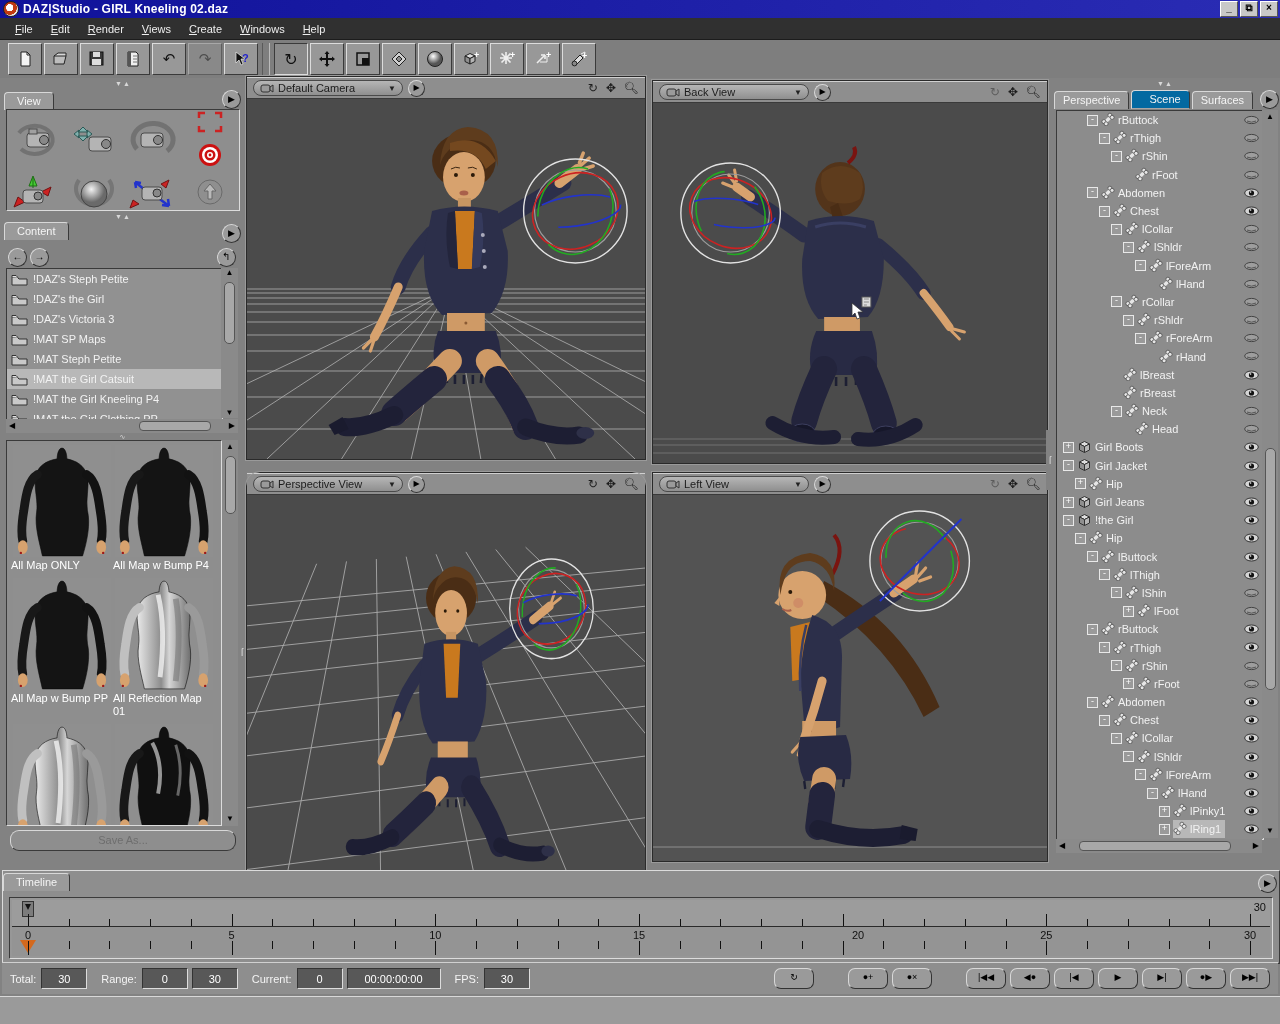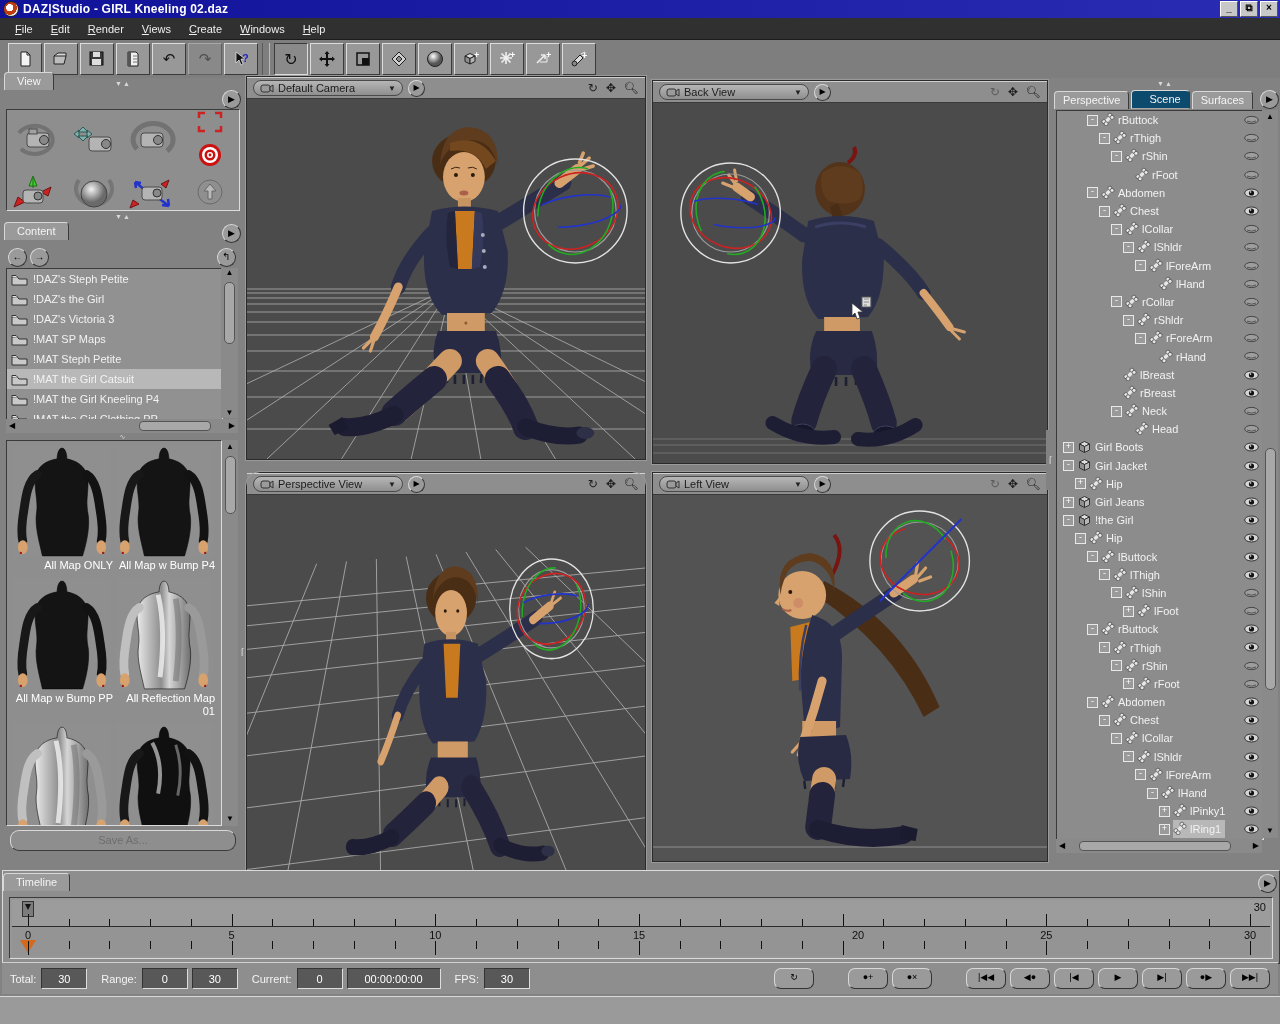--- a/index.html
+++ b/index.html
@@ -43,40 +43,40 @@
   .navbtn{width:17px;height:17px;border-radius:50%;background:#9a9a9a;color:#000;font-size:10px;line-height:15px;text-align:center;border-top:1px solid #d8d8d8;border-left:1px solid #d8d8d8;border-right:1px solid #333;border-bottom:1px solid #333;}
   #folderlist{position:absolute;left:6px;top:268px;width:215px;height:150px;background:#919191;overflow:hidden;}
   .folder-row{height:20px;display:flex;align-items:center;gap:5px;padding-left:4px;white-space:nowrap;}
   .folder-row.sel{background:#b8b8b8;}
   #folder-vscroll{position:absolute;left:221px;top:268px;width:17px;height:150px;background:#8a8a8a;display:flex;flex-direction:column;align-items:center;}
   #folder-hscroll{position:absolute;left:6px;top:419px;width:232px;height:14px;background:#8a8a8a;display:flex;align-items:center;}
   .scroll-thumb-v{width:9px;height:34px;background:#a8a8a8;border-radius:5px;border:1px solid #555;margin-top:22px;}
   .scroll-thumb-h{width:70px;height:8px;background:#a8a8a8;border-radius:4px;border:1px solid #555;margin-left:auto;margin-right:18px;}
   .scroll-arrow{color:#000;font-size:8px;line-height:10px;}
   #thumbs{position:absolute;left:6px;top:440px;width:216px;height:386px;background:#8e8e8e;overflow:hidden;padding:4px 0 0 4px;box-sizing:border-box;}
-  .thumb{display:inline-block;width:102px;vertical-align:top;text-align:right;margin-bottom:6px;}
+  .thumb{display:inline-block;width:102px;vertical-align:top;text-align:left;margin-bottom:6px;}
   .thumb .img{width:98px;height:112px;margin:0 auto;background:#888;}
   .thumb .lbl{color:#fff;line-height:13px;margin-top:2px;}
   #thumb-vscroll{position:absolute;left:222px;top:440px;width:16px;height:386px;background:#8a8a8a;display:flex;flex-direction:column;align-items:center;justify-content:space-between;padding:2px 0;box-sizing:border-box;}
   #saveas{position:absolute;left:10px;top:830px;width:224px;height:19px;border-radius:9px;background:#8e8e8e;color:#6e6e6e;text-align:center;line-height:18px;border-top:1px solid #d8d8d8;border-left:1px solid #d8d8d8;border-right:1px solid #3a3a3a;border-bottom:1px solid #3a3a3a;}
 
   
   .vp{position:absolute;background:#4b4b4b;border:1px solid #2a2a2a;outline:1px solid #9a9a9a;box-sizing:border-box;}
   .vp-head{height:22px;background:#8e8e8e;border-bottom:1px solid #3a3a3a;display:flex;align-items:center;padding:0 6px;gap:5px;box-sizing:border-box;border-top:1px solid #d0d0d0;}
   .cam-pill{height:16px;width:150px;border-radius:9px;background:linear-gradient(#b6b6b6,#8f8f8f);border:1px solid #4a4a4a;display:flex;align-items:center;color:#1c1c1c;padding:0 6px;gap:4px;box-sizing:border-box;}
   .cam-pill .dd{margin-left:auto;font-size:8px;color:#222;}
   .vp-menu{width:15px;height:15px;border-radius:50%;background:#9a9a9a;color:#000;font-size:8px;text-align:center;line-height:14px;border-top:1px solid #d8d8d8;border-left:1px solid #d8d8d8;border-right:1px solid #333;border-bottom:1px solid #333;}
   .vp-tools{margin-left:auto;display:flex;gap:8px;color:#1e1e1e;font-size:12px;}
   .vp-canvas{position:absolute;left:0;top:22px;right:0;bottom:0;}
   .vp-canvas svg{display:block;width:100%;height:100%;}
 
   
   #rtabs{position:absolute;left:1054px;top:88px;width:224px;height:21px;display:flex;align-items:flex-end;gap:2px;}
   #rtabs .tab{padding:2px 8px 3px;}
-  #rtabs .tab.active{background:#0c4a6e;border-bottom:1px solid #a6a6a6;padding-left:17px;}
+  #rtabs .tab.active{background:#0369a1;border-bottom:1px solid #a6a6a6;padding-left:17px;}
   #scenetree{position:absolute;left:1056px;top:110px;width:206px;height:728px;background:#8c8c8c;overflow:hidden;}
   .tree-row{height:18.2px;display:flex;align-items:center;white-space:nowrap;position:relative;}
   .tree-row .lbl{margin-left:3px;}
   .tree-row.sel .seltag{background:#b8b8b8;align-items:center;}
   .seltag{display:flex;align-items:center;padding:1px 4px 1px 0;}
   .expander{width:9px;height:9px;background:#9a9a9a;border:1px solid #e8e8e8;color:#fff;font-size:9px;line-height:7px;text-align:center;margin-right:3px;flex:none;}
   .noexp{width:12px;flex:none;}
   .eye{position:absolute;right:4px;top:4px;}
   #tree-vscroll{position:absolute;left:1262px;top:110px;width:16px;height:728px;background:#8a8a8a;display:flex;flex-direction:column;align-items:center;justify-content:space-between;padding:2px 0;box-sizing:border-box;}
   #tree-vscroll .thumbv{width:9px;height:240px;background:#a8a8a8;border-radius:5px;border:1px solid #555;margin-top:190px;}
@@ -230,21 +230,21 @@
       <svg width="18" height="18">
         <path d="M3,12 l7,-7 3,3 -7,7 z" fill="#ddd" stroke="#222"></path>
         <circle cx="4.5" cy="13.5" r="2.4" fill="#888" stroke="#222"></circle>
         <path d="M11,4 l4,-2 -1,5" fill="none" stroke="#eee"></path>
         <text x="12" y="9" font-size="9" fill="#fff" font-weight="bold">+</text>
       </svg>
     </div>
 </div>
 
 <div class="abs splitmark" style="left:2px;top:80px;width:242px;">▼▲</div>
-<div class="abs" style="left:4px;top:72px;"><span class="tab">View</span></div>
+<div class="abs" style="left:4px;top:92px;"><span class="tab">View</span></div>
 <div class="abs panel-arrow" style="left:222px;top:90px;">▶</div>
 <div id="viewpanel-body" class="sunken">
   <div class="grid">
     <div class="vp-iconcell">
         <svg width="50" height="42">
           <path d="M8,14 a18,14 0 1 1 2,16" fill="none" stroke="#666" stroke-width="4" opacity=".7"></path>
           <rect x="16" y="14" width="22" height="14" rx="3" fill="#b4b4b4" stroke="#4a4a4a"></rect>
           <circle cx="33" cy="21" r="4.5" fill="#888" stroke="#333"></circle>
           <rect x="18" y="10" width="8" height="5" fill="#a0a0a0" stroke="#4a4a4a"></rect>
         </svg>

